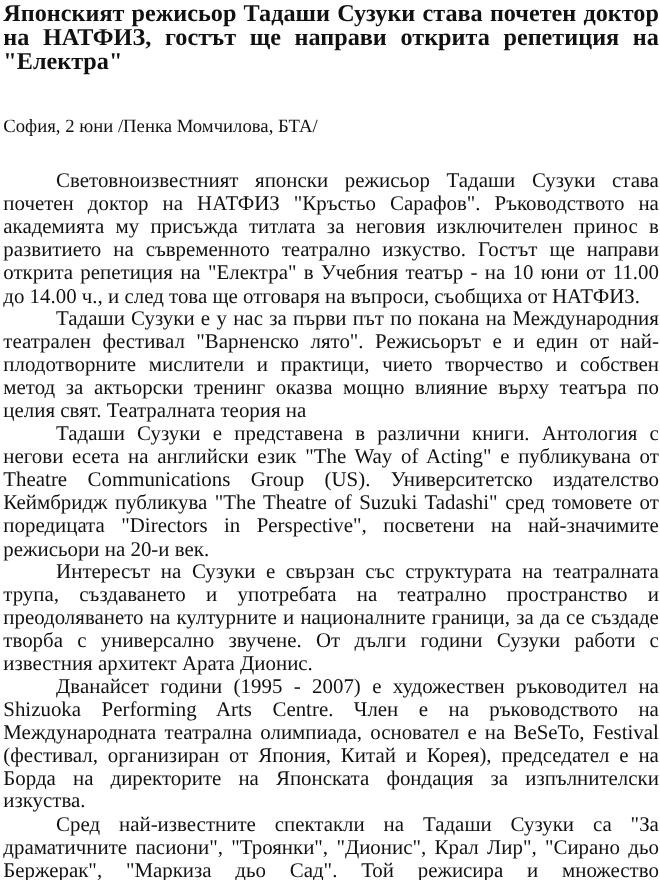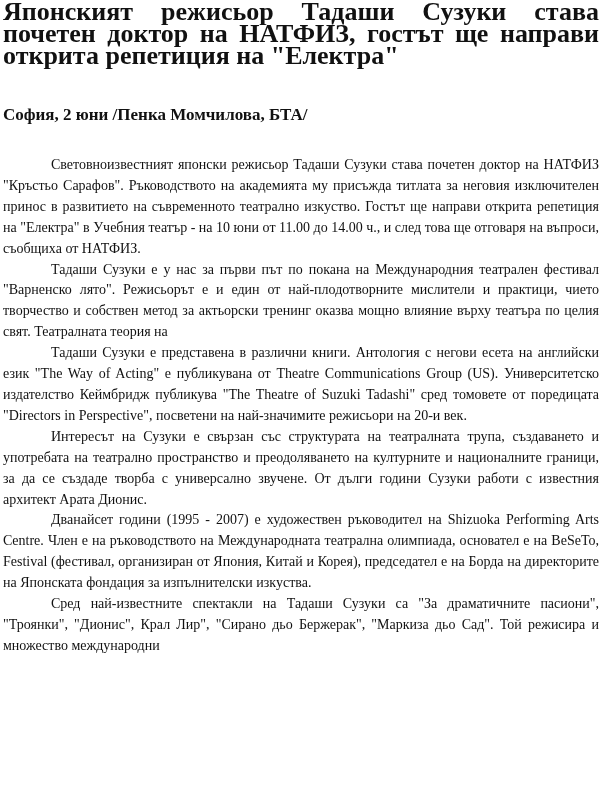--- a/index.html
+++ b/index.html
@@ -4,35 +4,35 @@
 <style>
   html, body { margin: 0; padding: 0; background: #ffffff; }
   body {
     width: 600px; height: 800px; overflow: hidden;
     font-family: "Liberation Serif", "DejaVu Serif", serif;
     color: #111111;
   }
   .page { padding: 0 1px 0 3px; }
   .title {
     font-weight: bold;
-    font-size: 26px;
+    font-size: 22px;
     line-height: 22px;
     text-align: justify;
     margin: 0;
     padding-top: 1px;
   }
   .byline {
-    font-weight: bold;
+    font-weight: normal;
     font-size: 17px;
     line-height: 20px;
     margin: 38px 0 0 0;
   }
   .body { margin-top: 30px; }
   .para {
-    font-size: 14px;
+    font-size: 19px;
     line-height: 20.9px;
     text-align: justify;
     text-indent: 48px;
     margin: 0;
   }
 </style>
 </head>
 <body>
 
 <div class="page">

